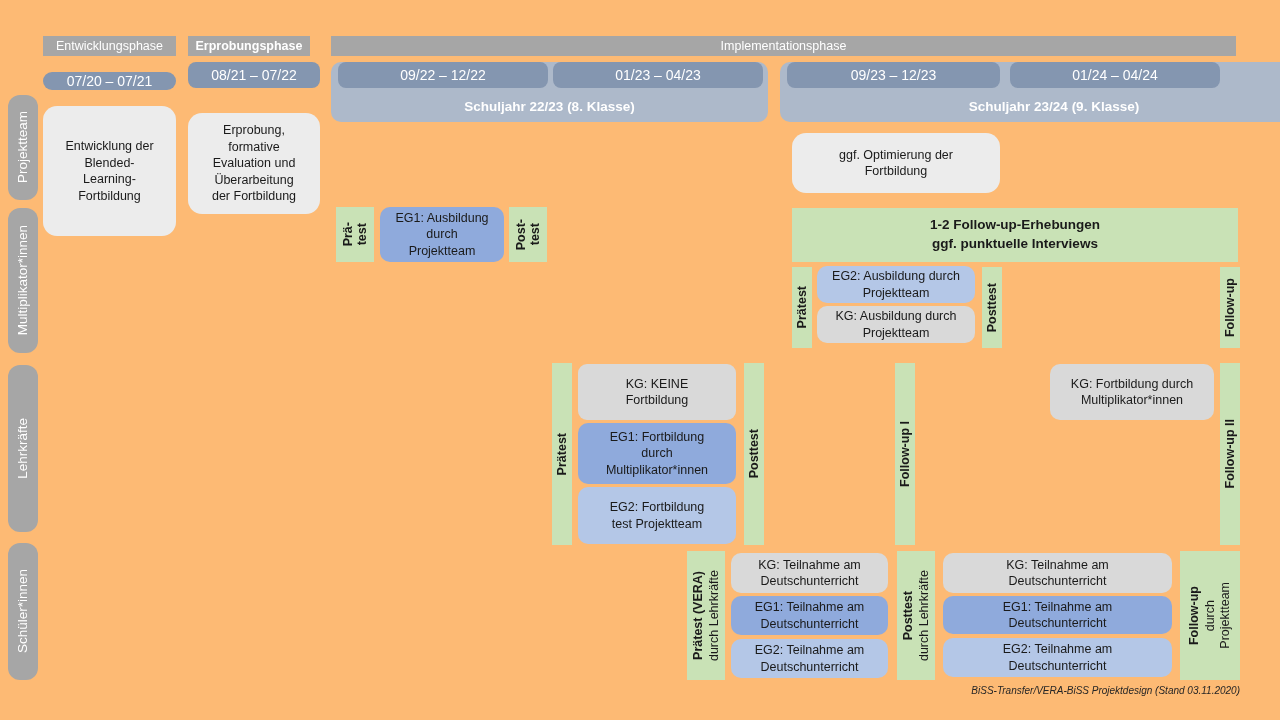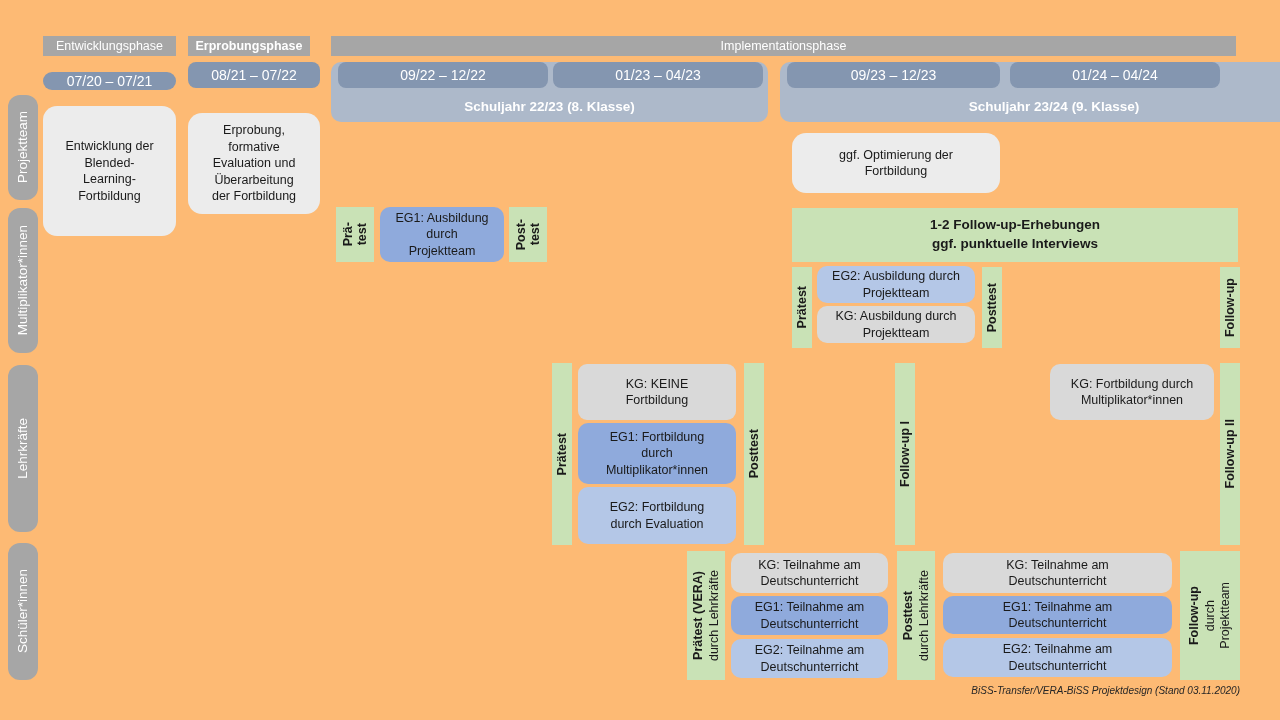--- a/index.html
+++ b/index.html
@@ -130,21 +130,21 @@
 
   <div class="abs vbar" style="left:552px; top:363px; width:20px; height:182px;">
     <span class="vtext">Prätest</span>
   </div>
   <div class="abs box c-gray" style="left:578px; top:364px; width:158px; height:56px;border-radius:9px;">KG: KEINE
 Fortbildung</div>
   <div class="abs box c-bluemed" style="left:578px; top:423px; width:158px; height:61px;">EG1: Fortbildung
 durch
 Multiplikator*innen</div>
   <div class="abs box c-bluelight" style="left:578px; top:487px; width:158px; height:57px;">EG2: Fortbildung
-durch Evaluation</div>
+test Projektteam</div>
   <div class="abs vbar" style="left:744px; top:363px; width:20px; height:182px;">
     <span class="vtext">Posttest</span>
   </div>
   <div class="abs vbar" style="left:895px; top:363px; width:20px; height:182px;">
     <span class="vtext">Follow-up I</span>
   </div>
   <div class="abs box c-gray" style="left:1050px; top:364px; width:164px; height:56px;">KG: Fortbildung durch
 Multiplikator*innen</div>
   <div class="abs vbar" style="left:1220px; top:363px; width:20px; height:182px;">
     <span class="vtext">Follow-up II</span>

